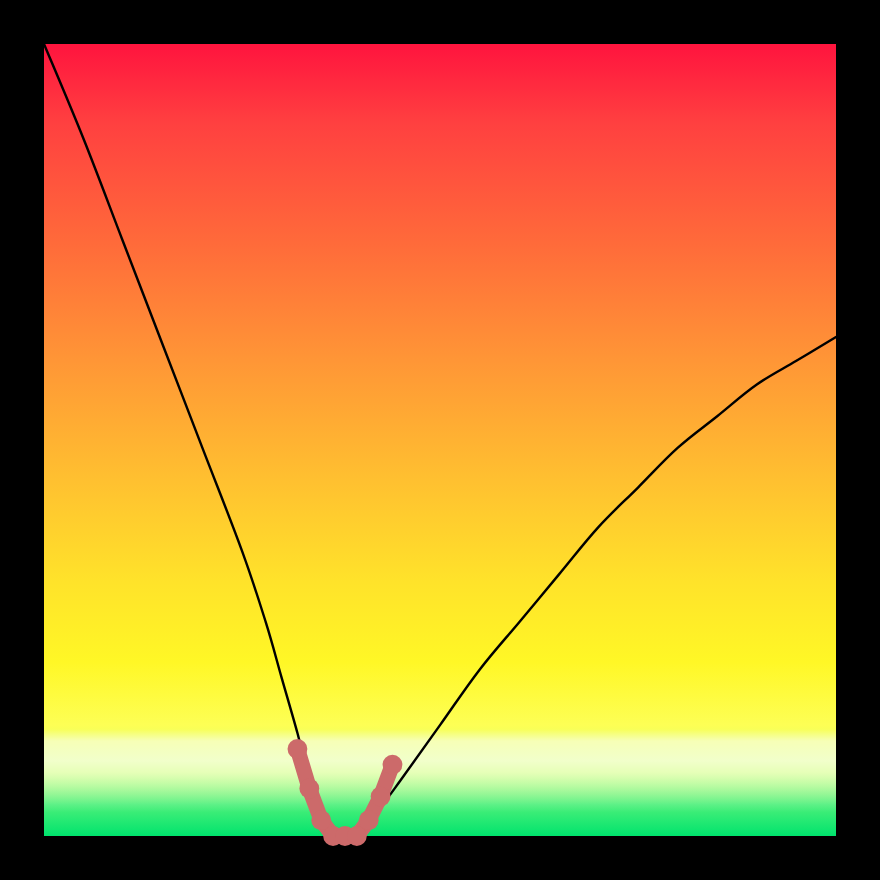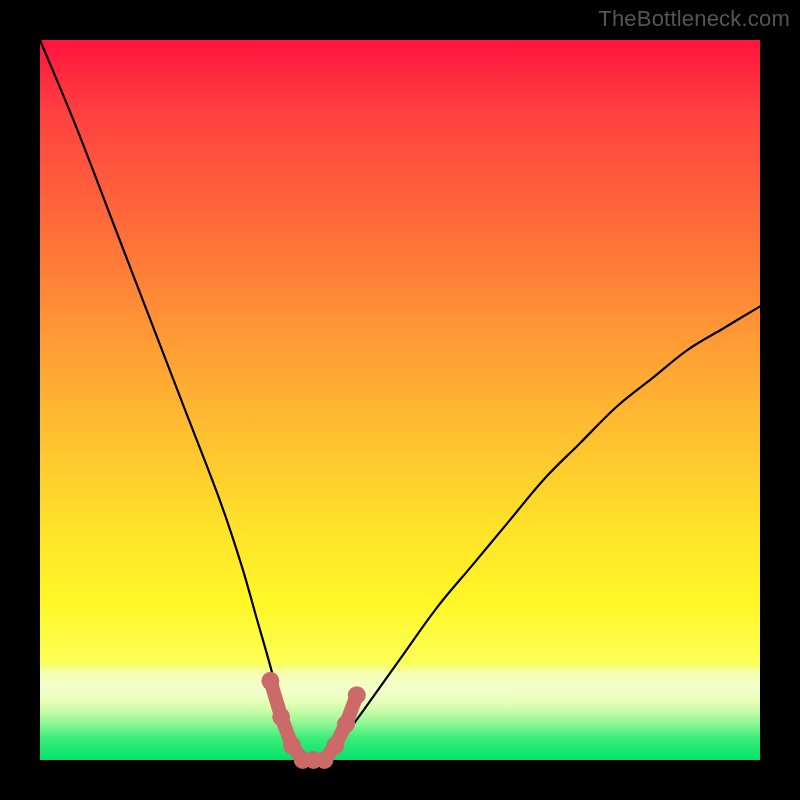--- a/index.html
+++ b/index.html
@@ -65,21 +65,20 @@
     width: 720px;
     height: 720px;
     overflow: visible;
   }
 </style>
 </head>
 <body>
 
 <div class="frame">
 
-  <div class="watermark">TheBottleneck.com</div>
 
   <div class="plot-area">
     <svg class="curve" viewBox="0 0 720 720" preserveAspectRatio="none">
       <path id="curve-path" fill="none" stroke="#000000" stroke-width="2.2" stroke-linecap="round" stroke-linejoin="round" d="M 0 0 C 6.4799999999999995 15.551999999999996, 23.04 53.99999999999998, 36 86.39999999999998 C 48.96 118.79999999999998, 59.04 146.304, 72 180 C 84.96 213.696, 95.04 239.90400000000002, 108 273.6 C 120.96 307.29600000000005, 131.04 333.504, 144 367.2 C 156.96 400.89599999999996, 169.632 432.288, 180 460.8 C 190.368 489.312, 195.12000000000003 504.86400000000003, 201.60000000000002 525.6 C 208.08 546.336, 210.816 557.856, 216 576 C 221.184 594.144, 226.512 612.144, 230.4 626.4 C 234.288 640.656, 235.008 646.128, 237.60000000000002 655.2 C 240.19200000000004 664.272, 242.20800000000003 669.024, 244.8 676.8 C 247.392 684.5759999999999, 249.408 691.92, 251.99999999999997 698.4 C 254.59199999999996 704.88, 256.608 708.9119999999999, 259.2 712.8 C 261.792 716.688, 263.808 718.704, 266.4 720 C 268.99199999999996 721.296, 271.00800000000004 720, 273.6 720 C 276.192 720, 278.208 721.296, 280.8 720 C 283.392 718.704, 284.112 716.688, 288 712.8 C 291.888 708.9119999999999, 295.91999999999996 706.1759999999999, 302.4 698.4 C 308.88 690.624, 313.632 683.856, 324 669.6 C 334.368 655.344, 347.03999999999996 637.344, 360 619.2 C 372.96000000000004 601.056, 383.0400000000001 585.6479999999999, 396.00000000000006 568.8 C 408.96000000000004 551.952, 419.04 541.152, 432 525.6 C 444.96 510.048, 455.04 497.952, 468 482.4 C 480.96 466.84799999999996, 491.03999999999996 453.45599999999996, 503.99999999999994 439.2 C 516.9599999999999 424.944, 527.04 416.15999999999997, 540 403.2 C 552.96 390.24, 563.04 378.864, 576 367.2 C 588.96 355.536, 599.04 348.768, 612 338.4 C 624.96 328.032, 635.04 318.672, 648 309.6 C 660.96 300.528, 671.04 295.776, 684 288 C 696.96 280.224, 713.52 270.28799999999995, 720 266.4"></path>
       <g id="markers-group">
           <path d="M 230.4 640.8 L 241.20000000000002 676.8 L 251.99999999999997 705.6 L 262.8 720 L 273.6 720 L 284.40000000000003 720 L 295.2 705.6 L 306 684 L 316.8 655.2" fill="none" stroke="#cc6a6a" stroke-width="14" stroke-linecap="round" stroke-linejoin="round"></path>
           <circle cx="230.4" cy="640.8" r="9" fill="#cc6a6a"></circle>
           <circle cx="241.20000000000002" cy="676.8" r="9" fill="#cc6a6a"></circle>
           <circle cx="251.99999999999997" cy="705.6" r="9" fill="#cc6a6a"></circle>
           <circle cx="262.8" cy="720" r="9" fill="#cc6a6a"></circle>

